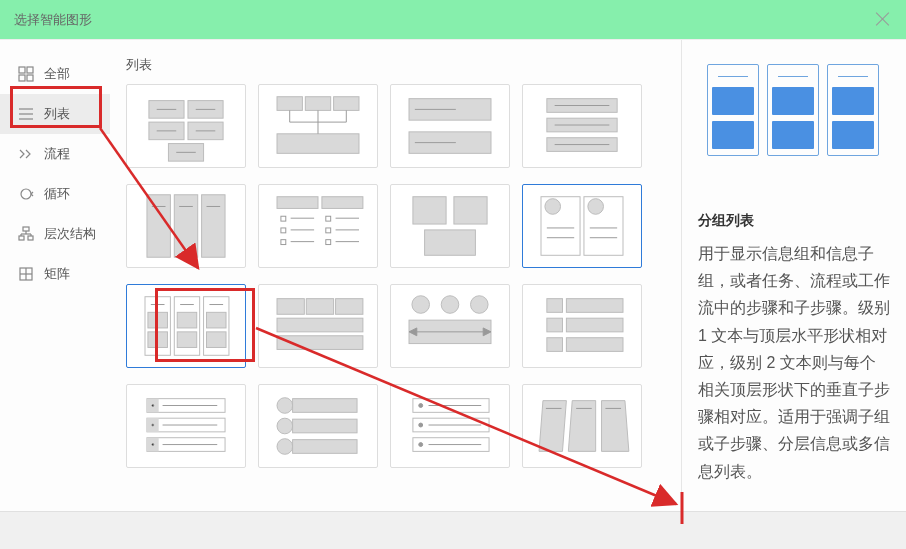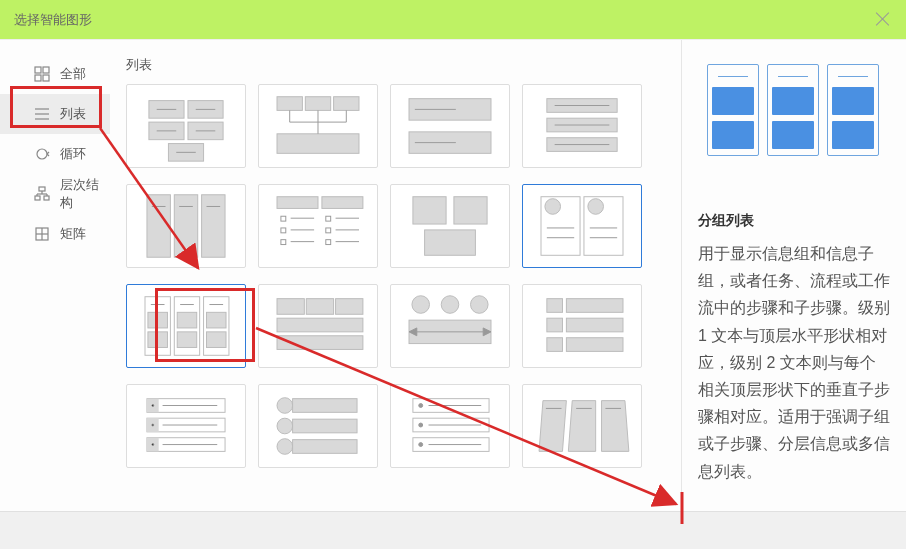--- a/index.html
+++ b/index.html
@@ -8,21 +8,21 @@
     font-size: 13px;
     color: #333;
     background: #f5f5f5;
     width: 906px;
     height: 549px;
     overflow: hidden;
     position: relative;
   }
   .titlebar {
     height: 40px;
-    background: #bef264;
+    background: #86efac;
     display: flex;
     align-items: center;
     padding: 0 14px;
     position: relative;
     border-bottom: 1px solid #eee;
   }
   .titlebar .title { color: #666; }
   .close-btn {
     position: absolute; right: 14px; top: 10px;
     width: 18px; height: 18px; cursor: pointer;
@@ -42,21 +42,21 @@
 
   
   .sidebar {
     width: 110px;
     padding-top: 14px;
     background:#fdfdfd;
   }
   .sb-item {
     display:flex; align-items:center;
     height: 40px;
-    padding-left: 34px;
+    padding-left: 18px;
     color:#555; cursor:pointer;
     gap:10px;
   }
   .sb-item.active { background:#ececec; }
   .sb-icon {
     width:16px; height:16px; flex:0 0 16px;
     display:flex; align-items:center; justify-content:center;
   }
   .sb-icon svg { width:16px; height:16px; }
 
@@ -151,20 +151,29 @@
     </div>
     <div class="sb-item active">
       <span class="sb-icon">
         <svg viewBox="0 0 16 16" fill="none" stroke="#888" stroke-width="1.2">
             <line x1="1" y1="3" x2="15" y2="3"></line>
             <line x1="1" y1="8" x2="15" y2="8"></line>
             <line x1="1" y1="13" x2="15" y2="13"></line>
           </svg>
       </span>
       <span>列表</span>
+    </div>
+    <div class="sb-item">
+      <span class="sb-icon">
+        <svg viewBox="0 0 16 16" fill="none" stroke="#888" stroke-width="1.2">
+            <polyline points="2,4 6,8 2,12"></polyline>
+            <polyline points="8,4 12,8 8,12"></polyline>
+          </svg>
+      </span>
+      <span>流程</span>
     </div>
     <div class="sb-item">
       <span class="sb-icon">
         <svg viewBox="0 0 16 16" fill="none" stroke="#888" stroke-width="1.2">
             <circle cx="8" cy="8" r="5"></circle>
             <path d="M13 8 l2 -2 M13 8 l2 2"></path>
           </svg>
       </span>
       <span>循环</span>
     </div>

